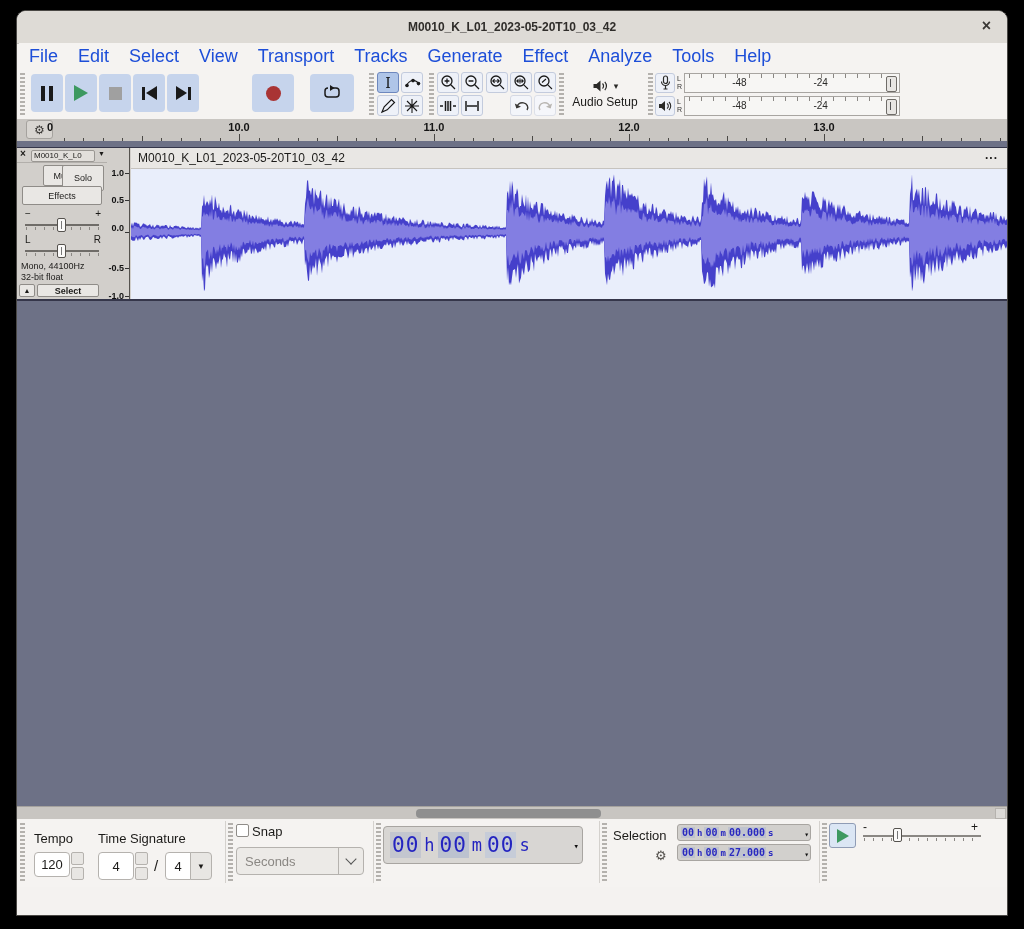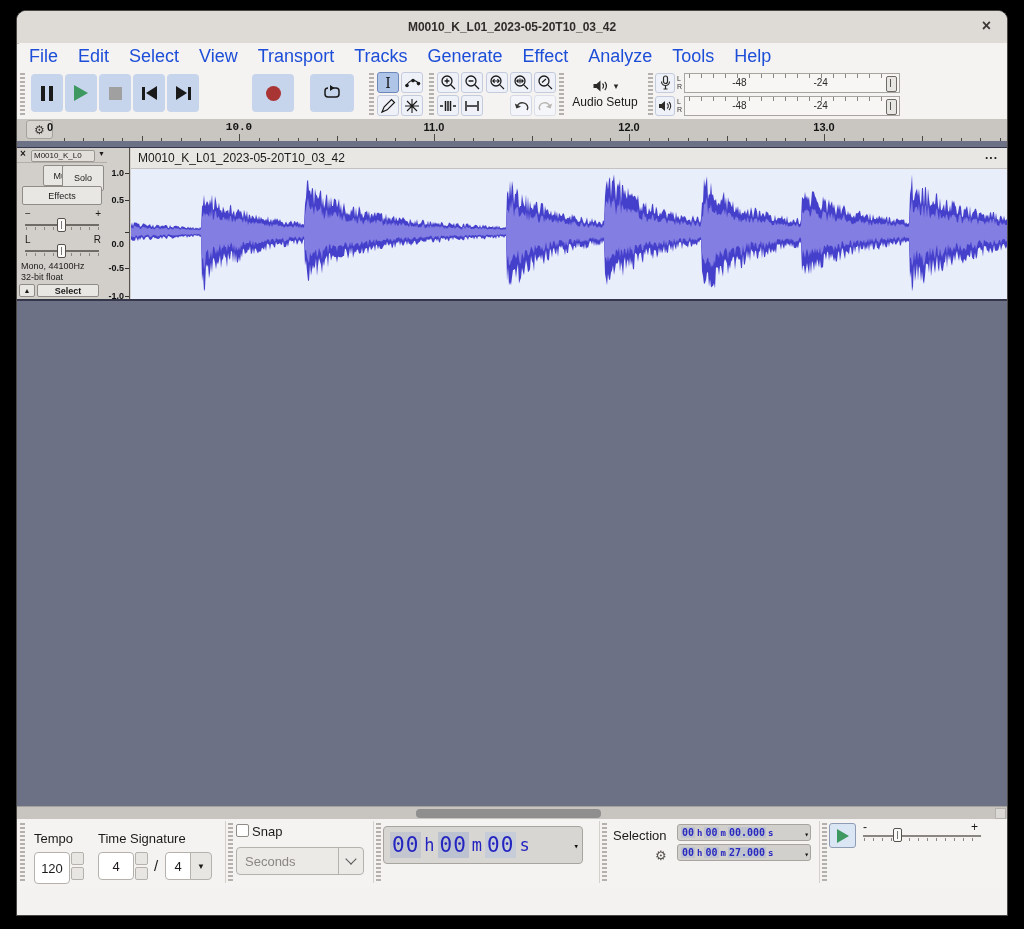--- a/index.html
+++ b/index.html
@@ -276,21 +276,21 @@
           <span class="mhandle"></span>
         </div>
       </div>
     </div>
 
     <div class="timeline" id="timeline">
       <div class="tlgear">
           <span>⚙</span>
         </div>
     <span class="tllabel" style="left: 33px;">0</span>
-        <span class="tllabel" style="left: 222px; font-family: Liberation Mono, monospace;">10.0</span>
+        <span class="tllabel" style="left: 222px;">10.0</span>
         <span class="tllabel" style="left: 417px;">11.0</span>
         <span class="tllabel" style="left: 612px;">12.0</span>
         <span class="tllabel" style="left: 807px;">13.0</span>
         <div class="tltick" style="height: 3px; left: 46.5px;"></div>
         <div class="tltick" style="height: 3px; left: 66px;"></div>
         <div class="tltick" style="height: 3px; left: 85.5px;"></div>
         <div class="tltick" style="height: 3px; left: 105px;"></div>
         <div class="tltick" style="height: 5px; left: 124.5px;"></div>
         <div class="tltick" style="height: 3px; left: 144px;"></div>
         <div class="tltick" style="height: 3px; left: 163.5px;"></div>
@@ -366,21 +366,21 @@
           <div class="pinfo" style="top:124px;">32-bit float</div>
           <div class="pbtn" style="left:2px;top:136px;width:16px;height:13px;font-size:7px;">▲</div>
           <div class="pbtn" style="left:20px;top:136px;width:62px;height:13px;font-weight:bold;">Select</div>
         </div>
 
         <div class="vruler" id="vruler">
             <span class="vrl" style="top: 25px;">1.0</span>
             <div class="vrt" style="top: 25px;"></div>
             <span class="vrl" style="top: 52px;">0.5</span>
             <div class="vrt" style="top: 52px;"></div>
-            <span class="vrl" style="top: 96px;">0.0</span>
+            <span class="vrl" style="top: 80px;">0.0</span>
             <div class="vrt" style="top: 84px;"></div>
             <span class="vrl" style="top: 120px;">-0.5</span>
             <div class="vrt" style="top: 120px;"></div>
             <span class="vrl" style="top: 148px;">-1.0</span>
             <div class="vrt" style="top: 148px;"></div>
           </div>
 
         <div class="tmain">
           <div class="ttitle">
             <span style="padding-left:7px;">M0010_K_L01_2023-05-20T10_03_42</span>
@@ -400,21 +400,21 @@
 
     <div class="hscroll">
       <div class="hthumb"></div>
       <div class="hcorner"></div>
     </div>
 
     <div class="bbar">
       <div class="grip" style="left:3px;top:4px;height:58px;"></div>
 
       <span class="blabel" style="left:17px;top:12px;">Tempo</span>
-      <div class="field" style="left:17px;top:33px;width:36px;height:32px;">120</div>
+      <div class="field" style="left:17px;top:33px;width:36px;height:25px;">120</div>
       <div class="spin" style="left:54px;top:33px;height:28px;">
           <span></span>
           <span></span>
         </div>
 
       <span class="blabel" style="left:81px;top:12px;">Time Signature</span>
       <div class="field" style="left:81px;top:33px;width:36px;height:28px;">4</div>
       <div class="spin" style="left:118px;top:33px;height:28px;">
           <span></span>
           <span></span>

